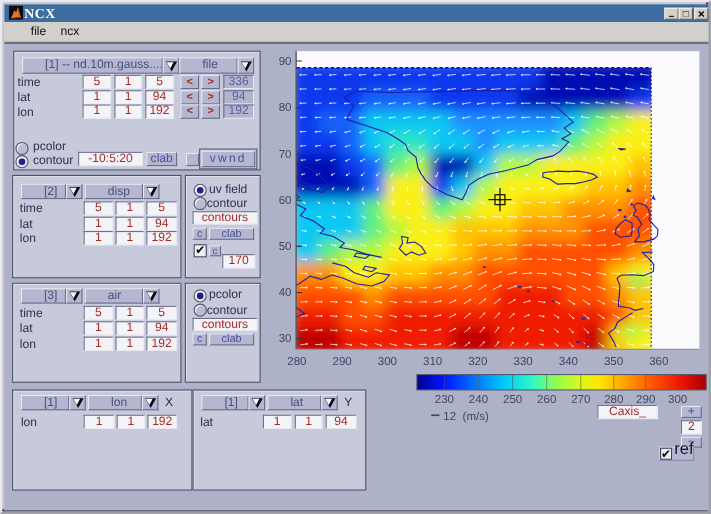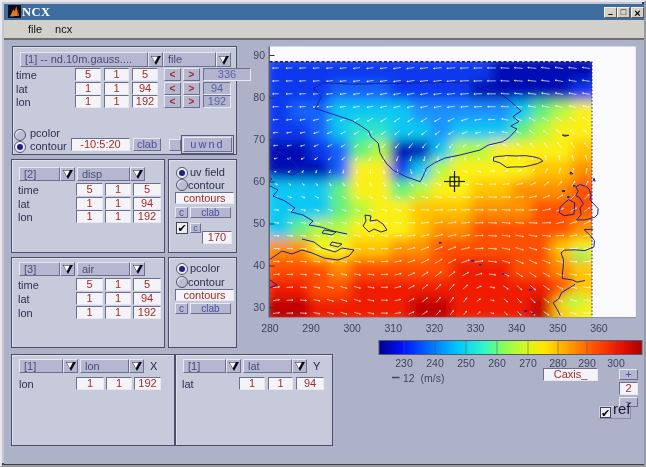--- a/index.html
+++ b/index.html
@@ -11,21 +11,21 @@
  font-size:9px;line-height:9px;text-align:center;color:#000;font-weight:bold}
 .menu{position:absolute;left:2px;top:18px;width:640px;height:20px;background:#d2d0cb;border-bottom:2px solid #6e6e74;
  font-size:11px;color:#111;line-height:18px}
 .content{position:absolute;left:2px;top:38px;width:640px;height:424px;background:#aeb2c9}
 .panel{position:absolute;background:#c7cada;border:1px solid #4c4f68;box-shadow:inset 1px 1px 0 #dee0eb}
 .raised{position:absolute;background:#b4b7cf;border:1px solid;border-color:#e6e8f2 #6b6e8c #6b6e8c #e6e8f2;color:#4a4f7a}
 .btn{position:absolute;background:#b4b7cf;border:1px solid;border-color:#e6e8f2 #6b6e8c #6b6e8c #e6e8f2;color:#4c50a0;text-align:center}
 .fld{position:absolute;background:#f4f4f8;border:1px solid;border-color:#6b6e8c #e6e8f2 #e6e8f2 #6b6e8c;color:#a32c27;text-align:center}
 .ind{position:absolute;background:#b2b5cd;border:1px solid;border-color:#6b6e8c #e6e8f2 #e6e8f2 #6b6e8c;color:#5b62a8;text-align:center}
 .lbl{position:absolute;color:#424666;font-size:11px}
-.dd{font-size:11px;line-height:13px;padding-left:4px;white-space:nowrap;overflow:hidden}
+.dd{font-size:11px;line-height:13px;padding-left:20px;white-space:nowrap;overflow:hidden}
 .num{font-size:11px;line-height:11px}
 .radio{position:absolute;width:12px;height:12px;border-radius:50%;background:#b9bcd2;
  border:1px solid #52566e;box-shadow:inset 1px 1px 1px rgba(255,255,255,.8)}
 .radio.sel{background:#e8e8f0}
 .radio.sel::after{content:"";position:absolute;left:2px;top:2px;width:6px;height:6px;border-radius:50%;background:#20208a}
 .chk{position:absolute;background:#eceef4;border:1px solid #40435c;color:#000;text-align:center}
 </style></head>
 <body>
 <div class="win">
   <div class="title">
@@ -383,21 +383,21 @@
         <path d="M1 1h10l-5 9z" fill="#0a0a14"></path>
         <path d="M1.6 1.6h6.2l-3 5.6z" fill="#fbfbff"></path>
       </svg>
     </div>
     <div class="lbl" style="left:14px;top:67.0px;font-size:11px;color:#2e3150">time</div>
     <div class="fld num" style="left:73px;top:66.0px;width:26px;height:13px;font-size:11px;line-height:11px">5</div>
     <div class="fld num" style="left:102px;top:66.0px;width:25px;height:13px;font-size:11px;line-height:11px">1</div>
     <div class="fld num" style="left:130px;top:66.0px;width:26px;height:13px;font-size:11px;line-height:11px">5</div>
     <div class="btn" style="left:162px;top:66.0px;width:17px;height:13px;font-size:10px;line-height:11px;color:#a32c27;font-weight:bold">&lt;</div>
     <div class="btn" style="left:181px;top:66.0px;width:17px;height:13px;font-size:10px;line-height:11px;color:#a32c27;font-weight:bold">&gt;</div>
-    <div class="ind num" style="left:201px;top:66.0px;width:48px;height:13px;line-height:11px">336</div>
+    <div class="ind num" style="left:201px;top:66.0px;width:28px;height:13px;line-height:11px">336</div>
     <div class="lbl" style="left:14px;top:80.7px;font-size:11px;color:#2e3150">lat</div>
     <div class="fld num" style="left:73px;top:79.7px;width:26px;height:13px;font-size:11px;line-height:11px">1</div>
     <div class="fld num" style="left:102px;top:79.7px;width:25px;height:13px;font-size:11px;line-height:11px">1</div>
     <div class="fld num" style="left:130px;top:79.7px;width:26px;height:13px;font-size:11px;line-height:11px">94</div>
     <div class="btn" style="left:162px;top:79.7px;width:17px;height:13px;font-size:10px;line-height:11px;color:#a32c27;font-weight:bold">&lt;</div>
     <div class="btn" style="left:181px;top:79.7px;width:17px;height:13px;font-size:10px;line-height:11px;color:#a32c27;font-weight:bold">&gt;</div>
     <div class="ind num" style="left:201px;top:79.7px;width:28px;height:13px;line-height:11px">94</div>
     <div class="lbl" style="left:14px;top:94.4px;font-size:11px;color:#2e3150">lon</div>
     <div class="fld num" style="left:73px;top:93.4px;width:26px;height:13px;font-size:11px;line-height:11px">1</div>
     <div class="fld num" style="left:102px;top:93.4px;width:25px;height:13px;font-size:11px;line-height:11px">1</div>
@@ -405,21 +405,21 @@
     <div class="btn" style="left:162px;top:93.4px;width:17px;height:13px;font-size:10px;line-height:11px;color:#a32c27;font-weight:bold">&lt;</div>
     <div class="btn" style="left:181px;top:93.4px;width:17px;height:13px;font-size:10px;line-height:11px;color:#a32c27;font-weight:bold">&gt;</div>
     <div class="ind num" style="left:201px;top:93.4px;width:28px;height:13px;line-height:11px">192</div>
     <div class="radio" style="left:12px;top:127px"></div>
     <div class="lbl" style="left:28px;top:125px;font-size:11px;color:#2e3150">pcolor</div>
     <div class="radio sel" style="left:12px;top:139px"></div>
     <div class="lbl" style="left:28px;top:138px;font-size:11px;color:#2e3150">contour</div>
     <div class="fld num" style="left:69px;top:136px;width:59px;height:13px;font-size:11px;line-height:11px">-10:5:20</div>
     <div class="btn" style="left:131px;top:136px;width:28px;height:13px;font-size:11px;line-height:11px;">clab</div>
     <div class="raised" style="left:167px;top:137px;width:12px;height:12px"></div>
-    <div class="btn" style="left:181px;top:135px;width:49px;height:15px;font-size:11px;line-height:13px;letter-spacing:2px;outline:1px solid #555a78;outline-offset:1px">uwnd</div>
+    <div class="btn" style="left:181px;top:135px;width:49px;height:15px;font-size:11px;line-height:13px;letter-spacing:2px;outline:1px solid #555a78;outline-offset:1px">vwnd</div>
     <div class="panel" style="left:9px;top:157px;width:154px;height:94px"></div>
     <div class="raised dd" style="left:17px;top:165px;width:41px;height:14px">[2]</div>
     <div class="raised" style="left:58px;top:165px;width:15px;height:14px">
       <svg width="12" height="11" style="position:absolute;left:1px;top:1px">
         <path d="M1 1h10l-5 9z" fill="#0a0a14"></path>
         <path d="M1.6 1.6h6.2l-3 5.6z" fill="#fbfbff"></path>
       </svg>
     </div>
     <div class="raised dd" style="left:75px;top:165px;width:53px;height:14px">disp</div>
     <div class="raised" style="left:128px;top:165px;width:15px;height:14px">

